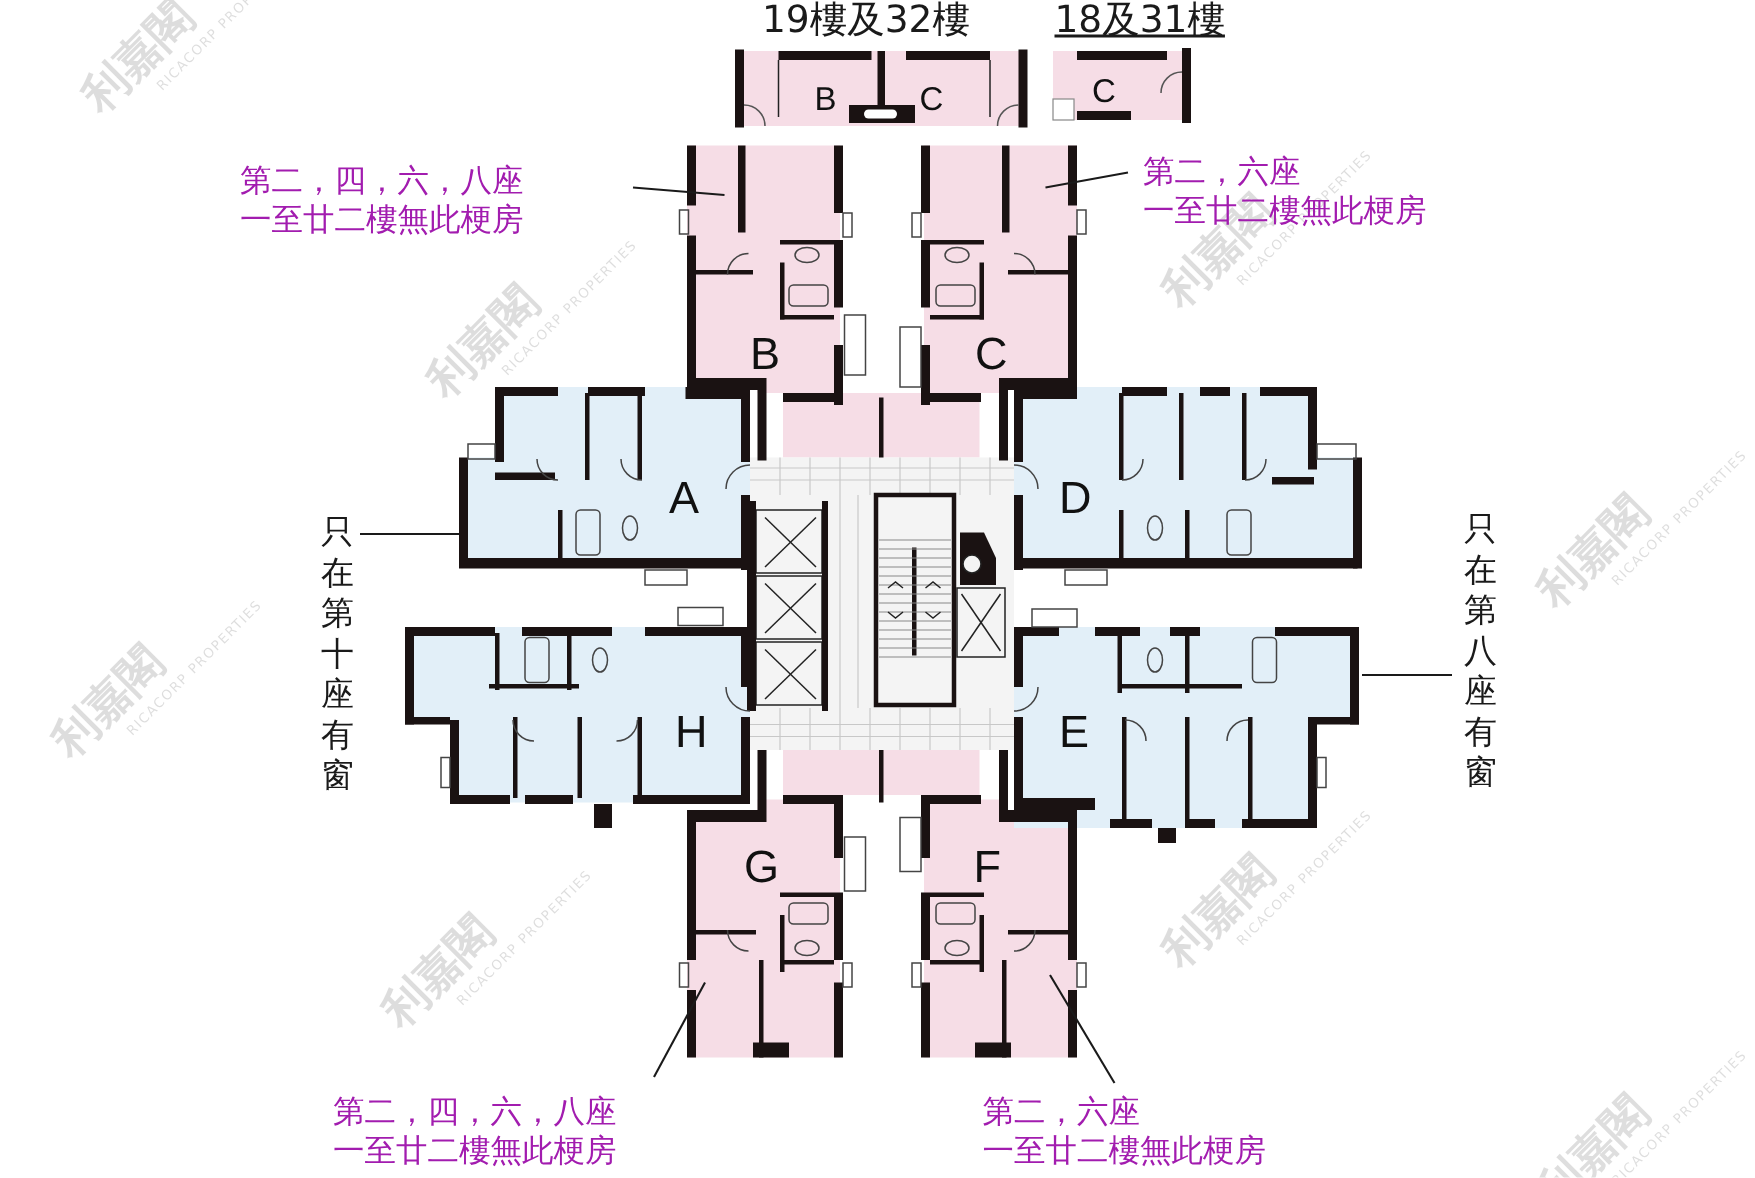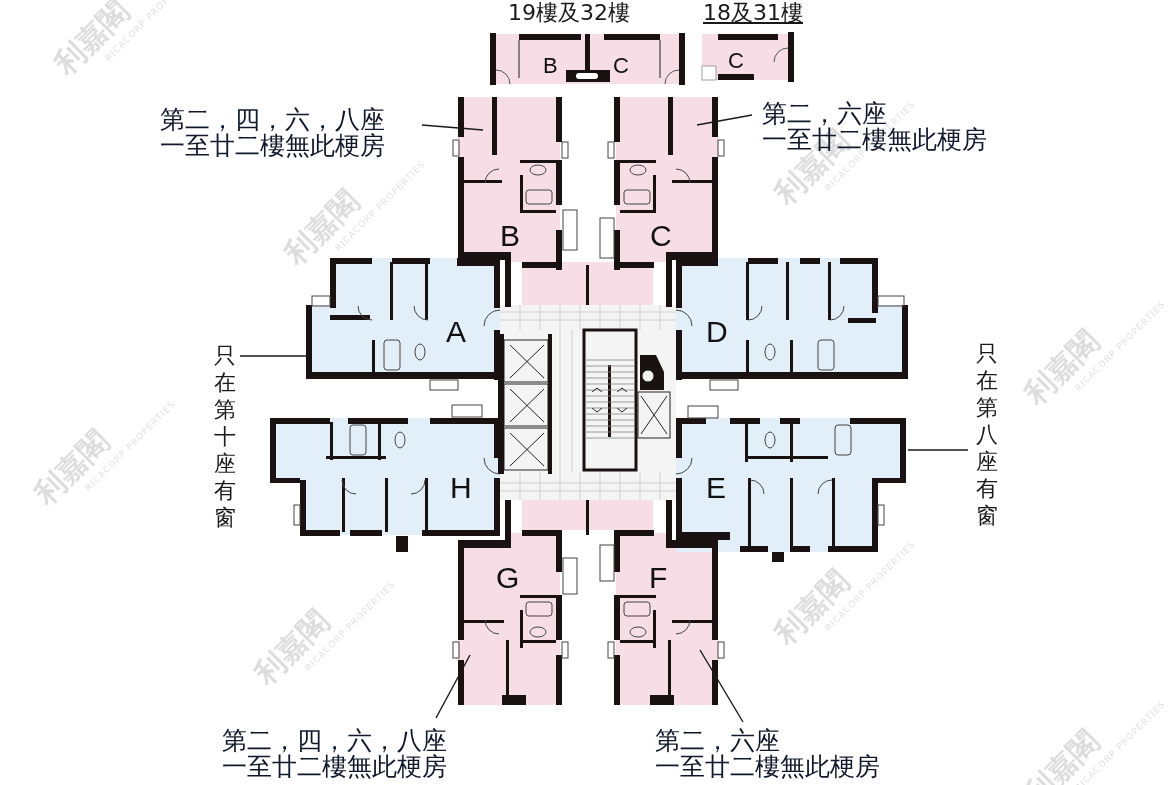--- a/index.html
+++ b/index.html
@@ -1,21 +1,21 @@
 <!DOCTYPE html>
 <html><head>
 <meta charset="utf-8">
 <style>
   html, body { margin:0; padding:0; background:#ffffff; }
   body { width:1170px; height:785px; position:relative; overflow:hidden;
          font-family:"DejaVu Sans","Liberation Sans",sans-serif; color:#1a1a1a; }
   #plan { position:absolute; left:0; top:0; width:1170px; height:785px; }
-  .lbl { position:absolute; font-size:25px; line-height:26px; white-space:nowrap; color:#0f172a; }
+  .lbl { position:absolute; font-size:21px; line-height:26px; white-space:nowrap; color:#a21caf; }
   .vlbl { position:absolute; font-size:22px; line-height:27px; width:24px; text-align:center; color:#1a1a1a; }
-  .title { position:absolute; font-size:22px; line-height:26px; white-space:nowrap; color:#1a1a1a; }
+  .title { position:absolute; font-size:25px; line-height:26px; white-space:nowrap; color:#1a1a1a; }
   .unit-letter { font-family:"Liberation Sans",sans-serif; font-size:30px; fill:#111; }
   .wm { position:absolute; opacity:0.13; pointer-events:none; transform:rotate(-45deg); white-space:nowrap; color:#000; }
   .wm .cn { font-size:30px; font-weight:bold; }
   .wm .en { font-size:9px; letter-spacing:1px; display:block; margin-left:40px; }
 </style>
 </head>
 <body>
 
 <div class="wm" style="left:40px;top:-10px;"><span class="cn">利嘉閣</span><span class="en">RICACORP PROPERTIES</span></div>
 <div class="wm" style="left:270px;top:180px;"><span class="cn">利嘉閣</span><span class="en">RICACORP PROPERTIES</span></div>

